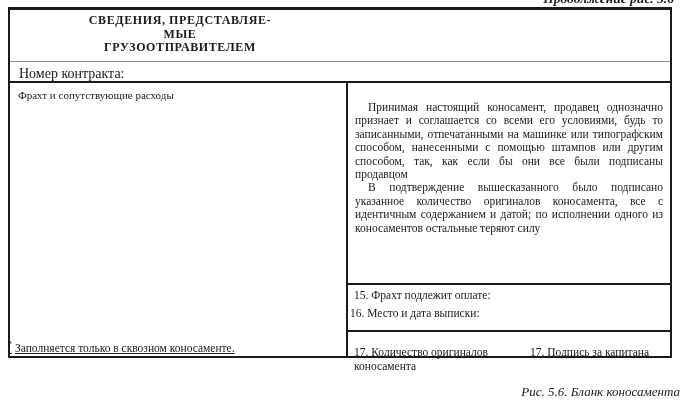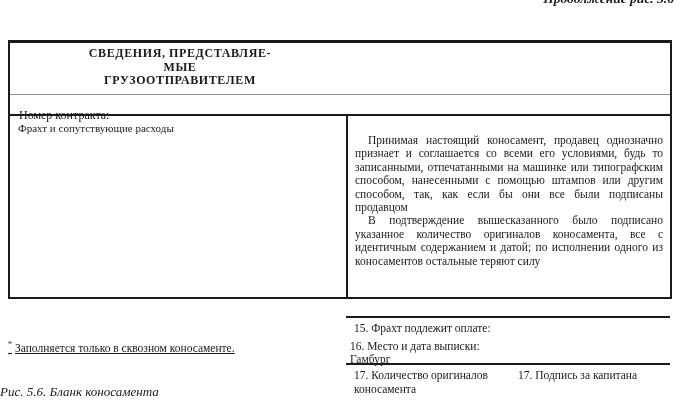--- a/index.html
+++ b/index.html
@@ -23,25 +23,24 @@
     font-style: italic;
     white-space: nowrap;
   }
 
   
   .form {
     position: absolute;
     left: 8px;
     top: 7px;
     width: 664px;
-    height: 259px;
+    height: 351px;
     border: 2px solid #1a1a1a;
     border-top-width: 3px;
     box-sizing: border-box;
-    margin-top: 33px;
   }
 
   .header-cell {
     position: absolute;
     top: 4px;
     left: 0;
     width: 340px;
     text-align: center;
     font-weight: bold;
     font-size: 12px;
@@ -53,22 +52,22 @@
   .hr1 { top: 51px; border-top: 1px solid #8d8d8d; }
   .hr2 { top: 71px; border-top: 2px solid #1a1a1a; }
   .hr3 { left: 336px; top: 273px; border-top: 2px solid #1a1a1a; }
   .hr4 { left: 336px; top: 320px; border-top: 2px solid #1a1a1a; }
 
   .contract-row {
     position: absolute;
     left: 0; right: 0;
     top: 53px;
     height: 18px;
-    padding: 12px 0 0 9px;
-    font-size: 12px;
+    padding: 3px 0 0 9px;
+    font-size: 14px;
     box-sizing: border-box;
   }
 
   .vdiv {
     position: absolute;
     left: 336px;
     top: 71px;
     bottom: 0;
     width: 2px;
     background: #1a1a1a;
@@ -102,39 +101,39 @@
   .row {
     position: absolute;
     left: 338px;
     right: 0;
     display: flex;
     font-size: 11.5px;
     line-height: 13.5px;
     box-sizing: border-box;
   }
   .row1516 { top: 275px; height: 45px; flex-direction: column; }
-  .row1717 { top: 322px; height: 24px; }
+  .row1717 { top: 332px; height: 24px; gap: 12px; }
   .subcell-left  { width: 168px; padding: 4px 2px 0 6px; box-sizing: border-box; }
   .subcell-right { flex: 1; padding: 4px 2px 0 2px; box-sizing: border-box; }
 
   .footnote {
     position: absolute;
     left: 8px;
     top: 340px;
     font-size: 11.5px;
     text-decoration: underline;
   }
   .footnote sup { font-size: 8px; margin-right: 3px; }
 
   .caption {
     position: absolute;
     left: 0;
     right: 0;
     top: 384px;
-    text-align: left;
+    text-align: right;
     font-style: italic;
     font-size: 13px;
   }
 </style>
 </head>
 <body>
 
 <div class="page">
 
   <div class="continuation">Продолжение рис. 5.6</div>
@@ -166,21 +165,20 @@
     </div>
 
     <div class="hr hr3"></div>
 
     <div class="row row1516">
       <div class="subcell-left">
         <span>15. Фрахт подлежит оплате:</span>
       </div>
       <div class="subcell-right">
         <div>16. Место и дата выписки:</div>
-        <div>Гамбург</div>
       </div>
     </div>
 
     <div class="hr hr4"></div>
 
     <div class="row row1717">
       <div class="subcell-left">
         <span>17. Количество оригиналов коносамента</span>
       </div>
       <div class="subcell-right">

